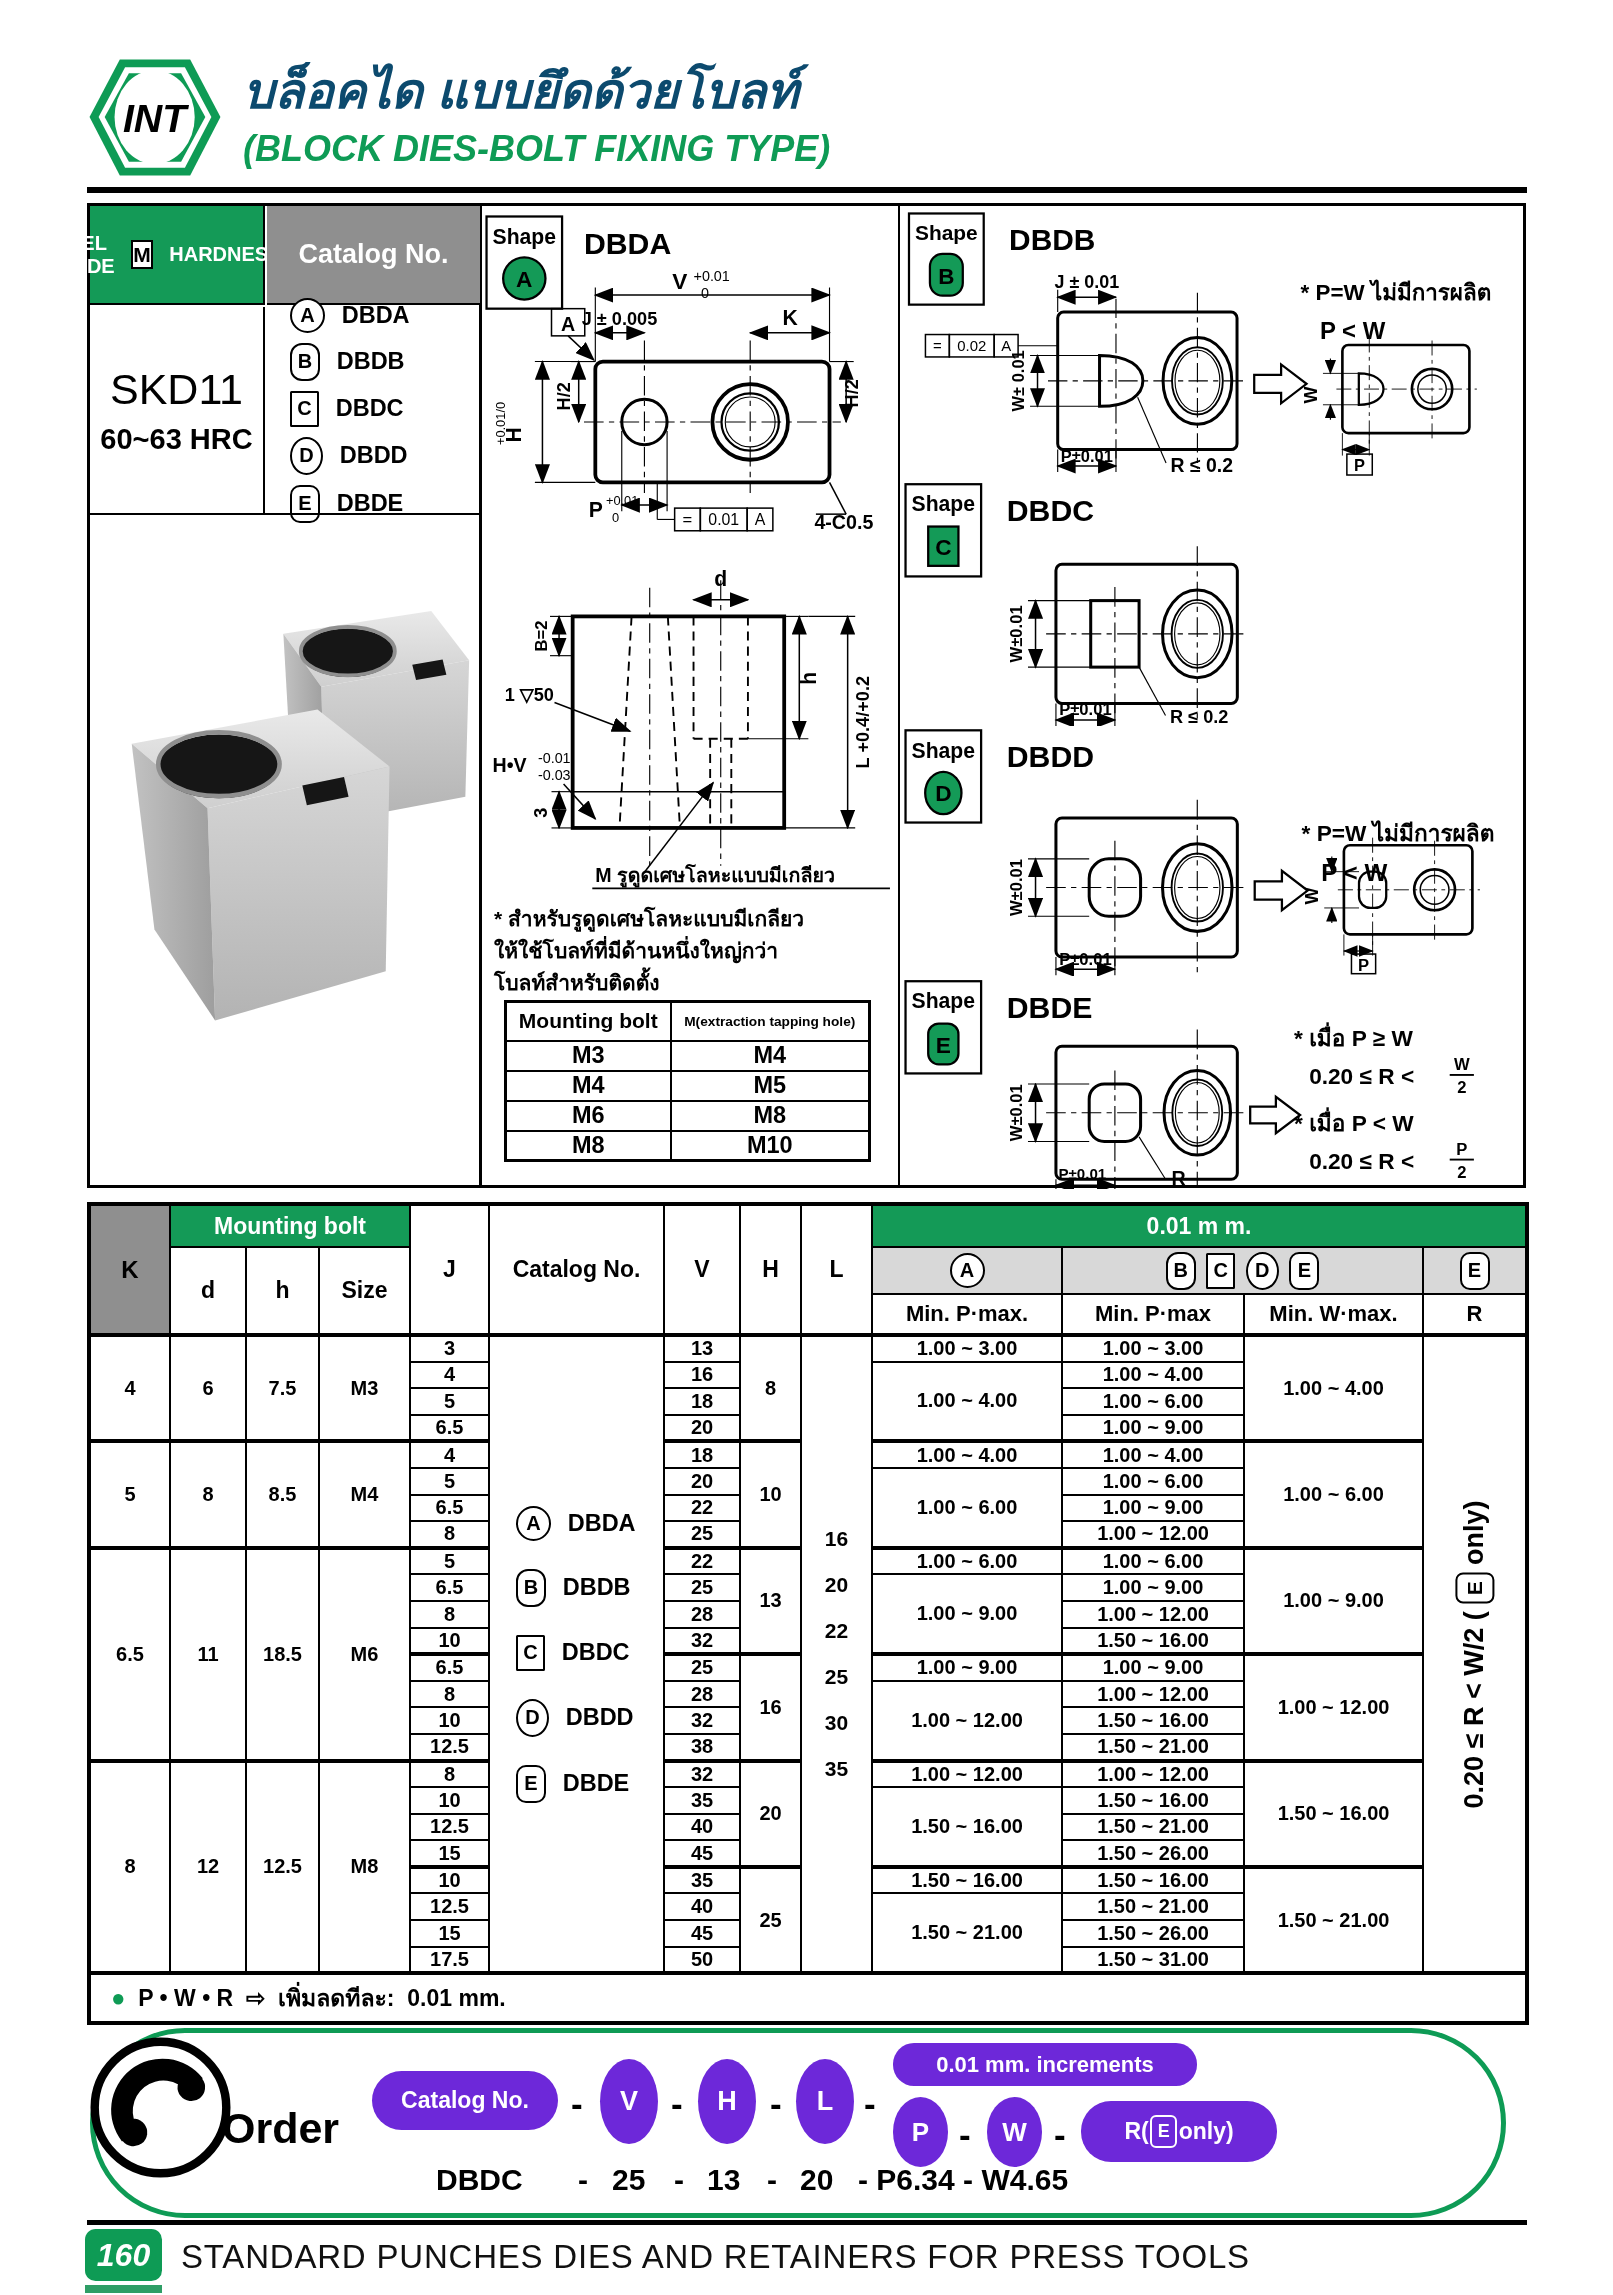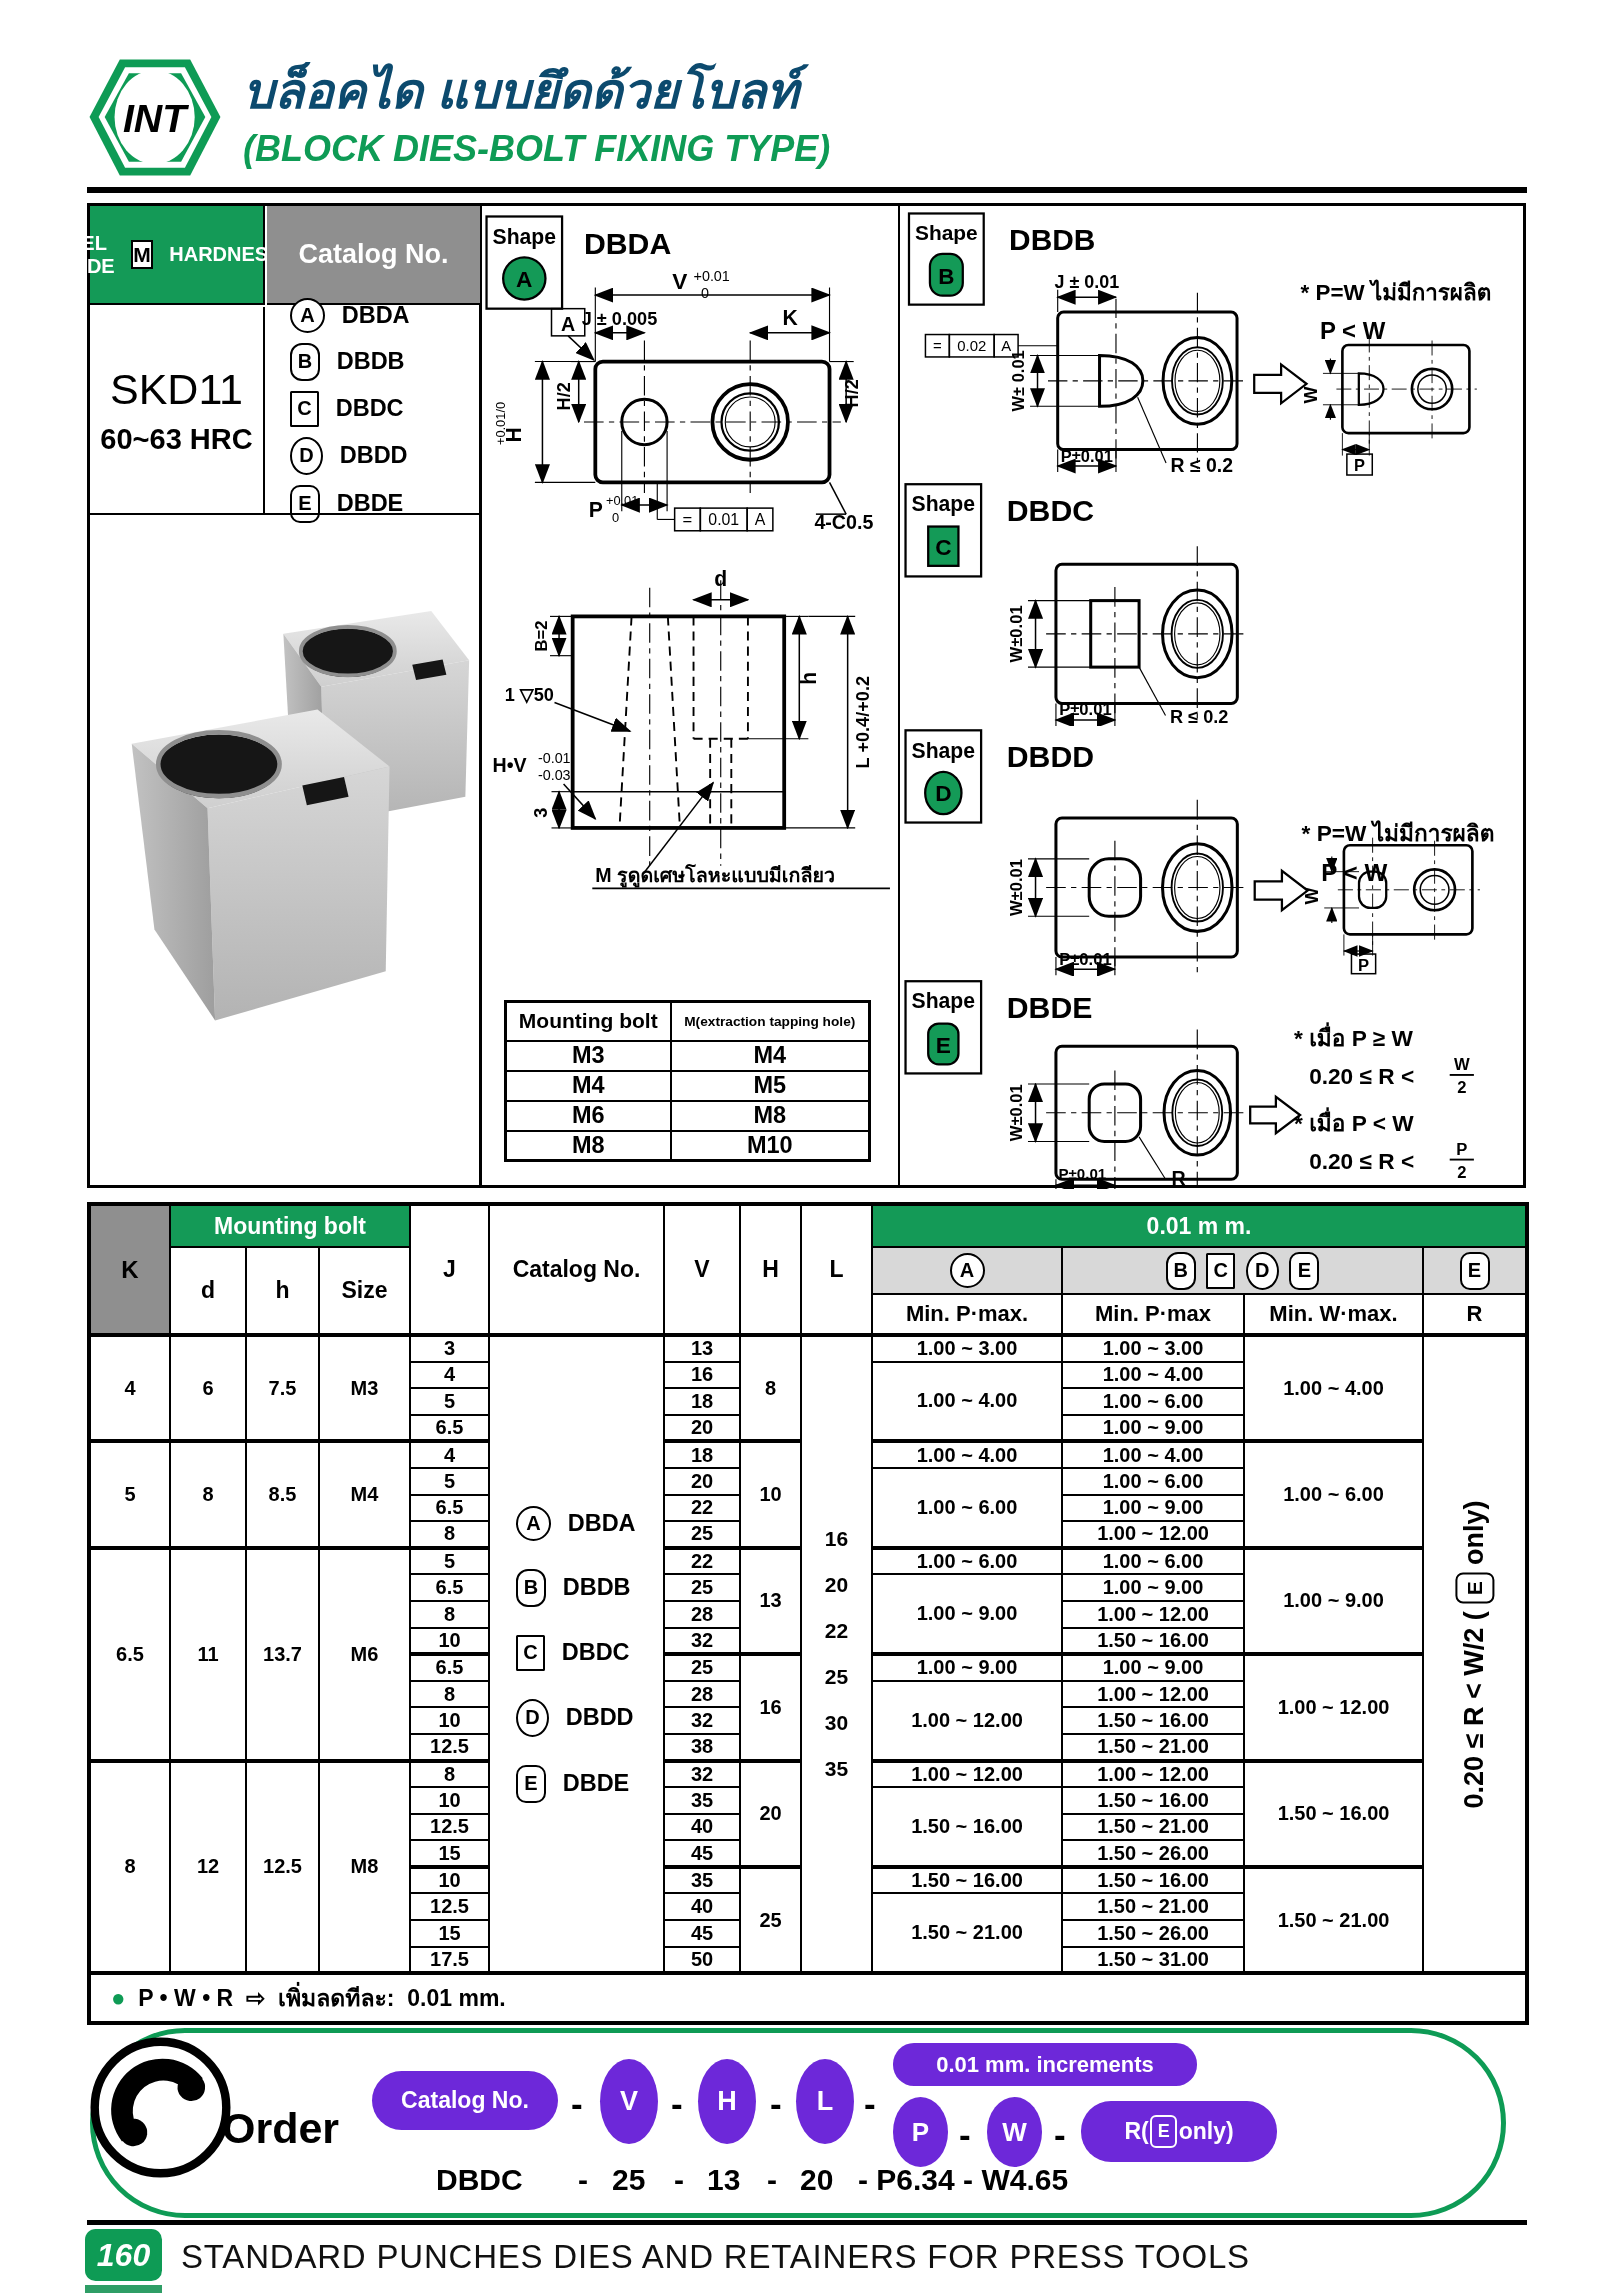--- a/index.html
+++ b/index.html
@@ -295,20 +295,26 @@
       <text x="442" y="182" text-anchor="middle" font-size="28" font-weight="bold" transform="rotate(-90 442 182)">h</text>
       <text x="512" y="240" text-anchor="middle" font-size="24" font-weight="bold" transform="rotate(-90 512 240)">L +0.4/+0.2</text>
       <text x="30" y="212" font-size="24" font-weight="bold">1 ▽50</text>
       <text x="14" y="306" font-size="26" font-weight="bold">H•V</text>
       <text x="74" y="294" font-size="19">-0.01</text>
       <text x="74" y="316" font-size="19">-0.03</text>
       <text x="86" y="360" text-anchor="middle" font-size="24" font-weight="bold" transform="rotate(-90 86 360)">3</text>
       <text x="150" y="452" font-size="26" font-weight="bold">M รูดูดเศษโลหะแบบมีเกลียว</text>
     </svg>
 
+    <div class="tnote">
+      <span>*</span>
+      <span>สำหรับรูดูดเศษโลหะแบบมีเกลียว</span><br>
+      <span>ให้ใช้โบลท์ที่มีด้านหนึ่งใหญ่กว่า</span><br>
+      <span>โบลท์สำหรับติดตั้ง</span>
+    </div>
     <table class="bolt abs" style="left:414px;top:794px;width:364px">
       <colgroup>
           <col style="width:165px">
           <col style="width:199px">
         </colgroup>
       <tbody>
           <tr style="height:39px">
         <td class="bh1">Mounting bolt</td>
         <td class="bh2">M(extraction tapping hole)</td>
       </tr>
@@ -657,21 +663,21 @@
         </tr>
     <tr style="height:26.6px">
           <td>8</td>
           <td>25</td>
           <td>1.00 ~ 12.00</td>
         </tr>
 
     <tr style="height:26.6px">
       <td class="tb" rowspan="8">6.5</td>
       <td class="tb" rowspan="8">11</td>
-      <td class="tb" rowspan="8">13.7</td>
+      <td class="tb" rowspan="8">18.5</td>
       <td class="tb" rowspan="8">M6</td>
       <td class="tb">5</td>
       <td class="tb">22</td>
       <td class="tb" rowspan="4">13</td>
       <td class="tb">1.00 ~ 6.00</td>
       <td class="tb">1.00 ~ 6.00</td>
       <td class="tb" rowspan="4">1.00 ~ 9.00</td>
     </tr>
     <tr style="height:26.6px">
           <td>6.5</td>

